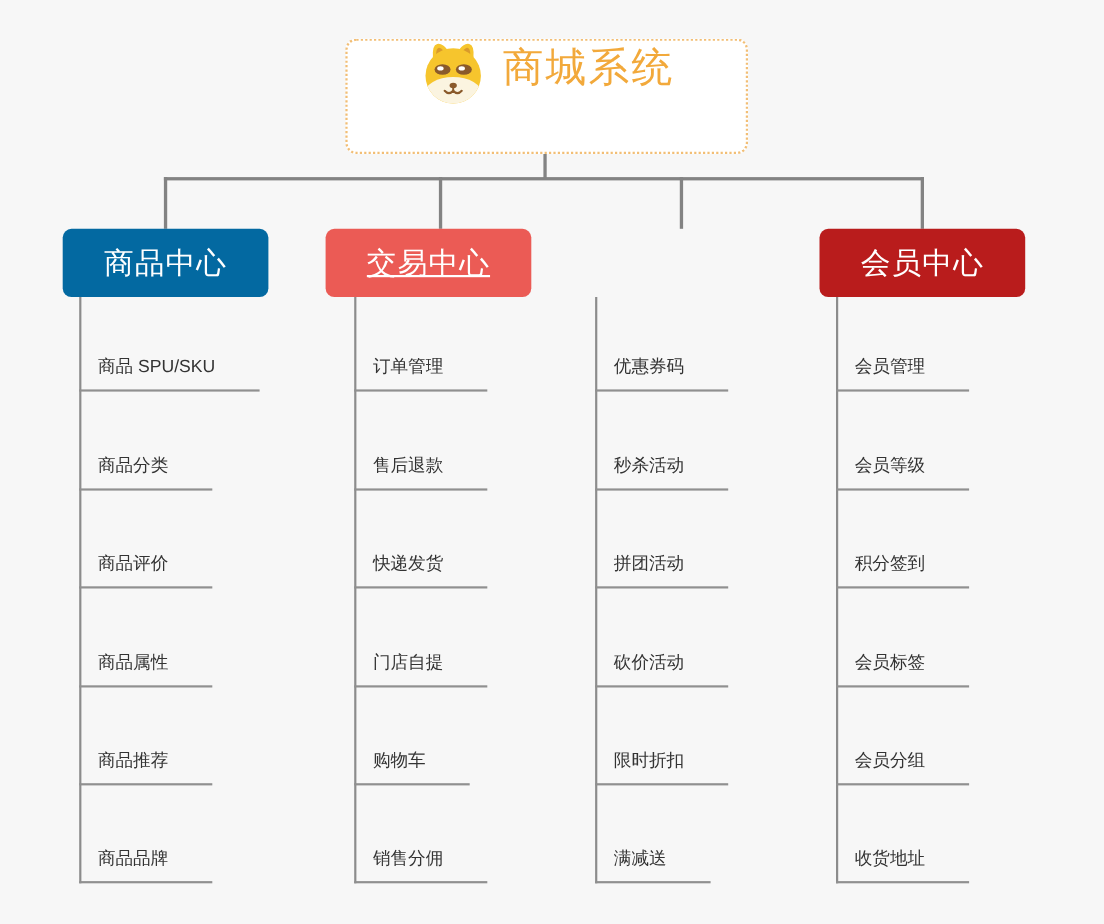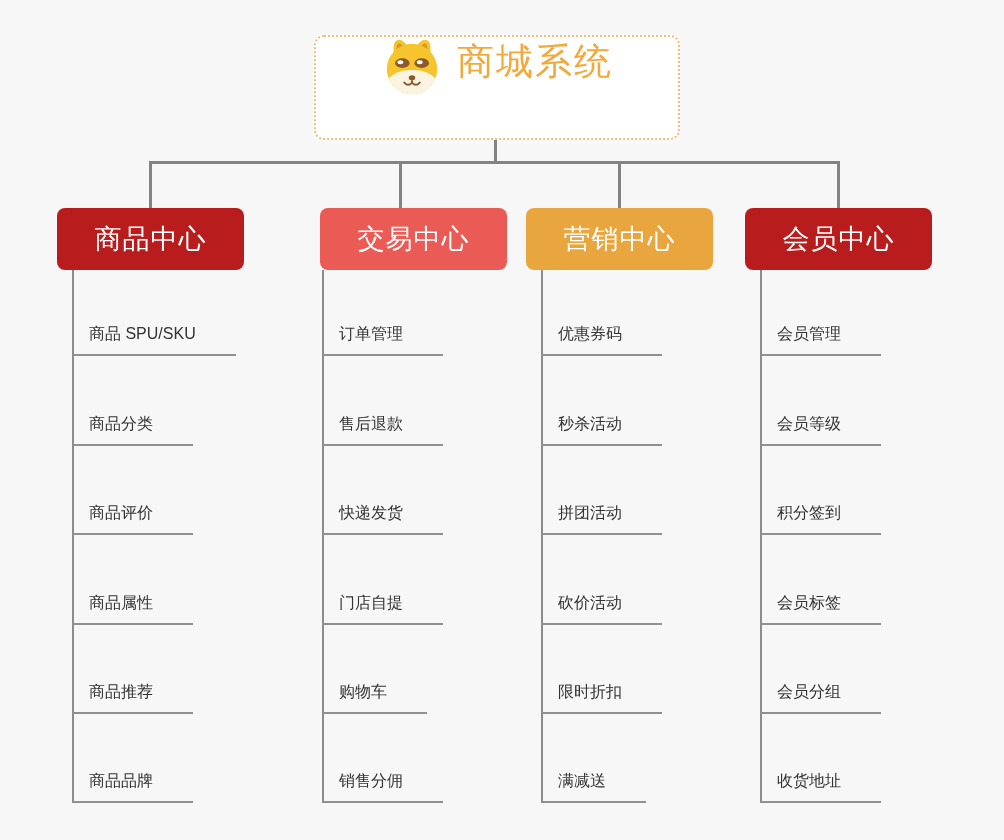--- a/index.html
+++ b/index.html
@@ -58,21 +58,21 @@
     display: flex;
     align-items: center;
     justify-content: center;
     color: #ffffff;
     font-size: 27px;
     letter-spacing: 1px;
     white-space: nowrap;
     cursor: default;
   }
   .bn-1 { left: 57px;  background: #4b8fe8; }
-  .bn-2 { left: 320px; background: #eb5b55; }
+  .bn-2 { left: 296px; background: #eb5b55; text-decoration: underline; }
   .bn-3 { left: 526px; background: #e9a63e; }
   .bn-4 { left: 745px; background: #70c040; }
   
   .leaf {
     position: absolute;
     display: inline-block;
     padding: 0 40px 6px 17px;
     border-bottom: 2px solid #909090;
     font-size: 16px;
     line-height: 28px;
@@ -126,23 +126,22 @@
       <ellipse cx="20" cy="26" rx="3" ry="2" fill="#ffffff"></ellipse>
       <ellipse cx="40" cy="26" rx="3" ry="2" fill="#ffffff"></ellipse>
 
       <ellipse cx="32" cy="42" rx="3.4" ry="2.6" fill="#8a5a2b"></ellipse>
       <path d="M32 42 L32 47" stroke="#8a5a2b" stroke-width="1.8" stroke-linecap="round" fill="none"></path>
       <path d="M24 47 Q28 51.5 32 47 Q36 51.5 40 47" stroke="#8a5a2b" stroke-width="2" stroke-linecap="round" fill="none"></path>
     </svg>
     <span class="root-title" style="color: rgb(242, 169, 59);">商城系统</span>
   </div>
 
-  <div class="branch-node bn-1" style="background: #b91c1c;">商品中心</div>
+  <div class="branch-node bn-1" style="background: #0369a1;">商品中心</div>
   <div class="branch-node bn-2" style="background: rgb(235, 91, 85);">交易中心</div>
-  <div class="branch-node bn-3" style="background: rgb(233, 166, 62);">营销中心</div>
   <div class="branch-node bn-4" style="background: #b91c1c;">会员中心</div>
 
   <div class="leaf lc-1 lr-1">商品 SPU/SKU</div>
   <div class="leaf lc-1 lr-2">商品分类</div>
   <div class="leaf lc-1 lr-3">商品评价</div>
   <div class="leaf lc-1 lr-4">商品属性</div>
   <div class="leaf lc-1 lr-5">商品推荐</div>
   <div class="leaf lc-1 lr-6">商品品牌</div>
 
   <div class="leaf lc-2 lr-1">订单管理</div>

